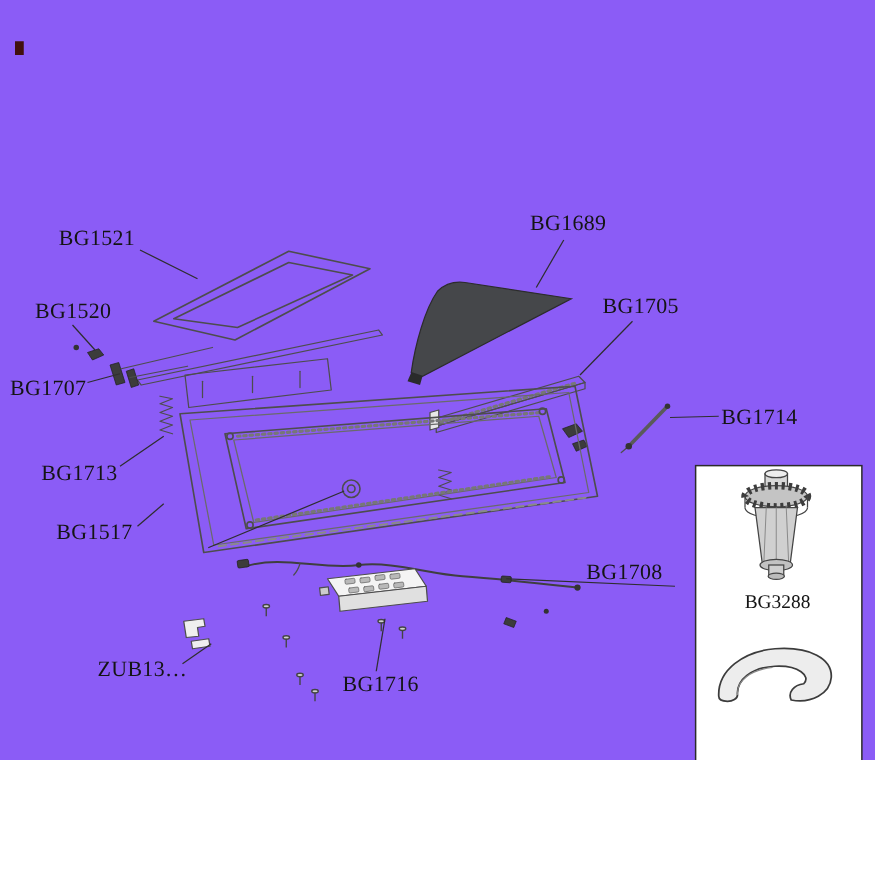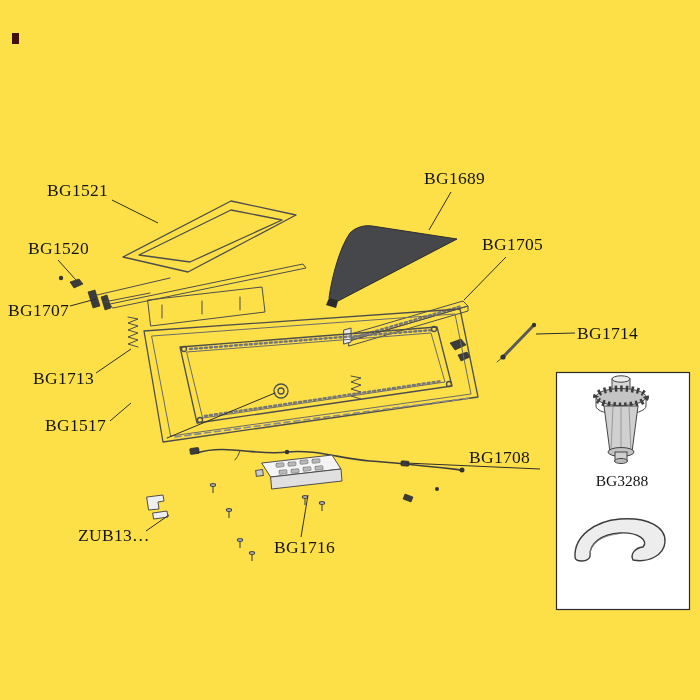--- a/index.html
+++ b/index.html
@@ -1,16 +1,16 @@
 <!DOCTYPE html>
 <html><head>
 <meta charset="utf-8">
 <style>
   html,body{margin:0;padding:0;background:#ffffff;}
-  .stage{position:relative;width:700px;height:700px;background:#fde047;overflow:hidden;text-align:right;}
+  .stage{position:relative;width:700px;height:608px;background:#8b5cf6;overflow:hidden;text-align:right;}
   svg{display:block;}
   .ln{stroke:#4d4d4d;fill:none;stroke-width:1.3;stroke-linejoin:round;stroke-linecap:round;}
   .thin{stroke-width:1;}
   .mid{stroke:#6a6a6a;}
   .dark{fill:#3c3c3c;stroke:#222;stroke-width:.6;}
   .leader{stroke:#2e2e2e;stroke-width:1;fill:none;}
   .dashrow{stroke:#777;stroke-width:2.5;stroke-dasharray:2 3;fill:none;}
   .slotrow{stroke:#8a8a8a;stroke-width:1.6;stroke-dasharray:6 4;fill:none;}
   .cable{stroke:#3f3f3f;stroke-width:1.6;fill:none;stroke-linecap:round;}
   .lbl{font-family:"Liberation Serif","DejaVu Serif",serif;font-size:17.5px;fill:#141414;letter-spacing:.3px;}

